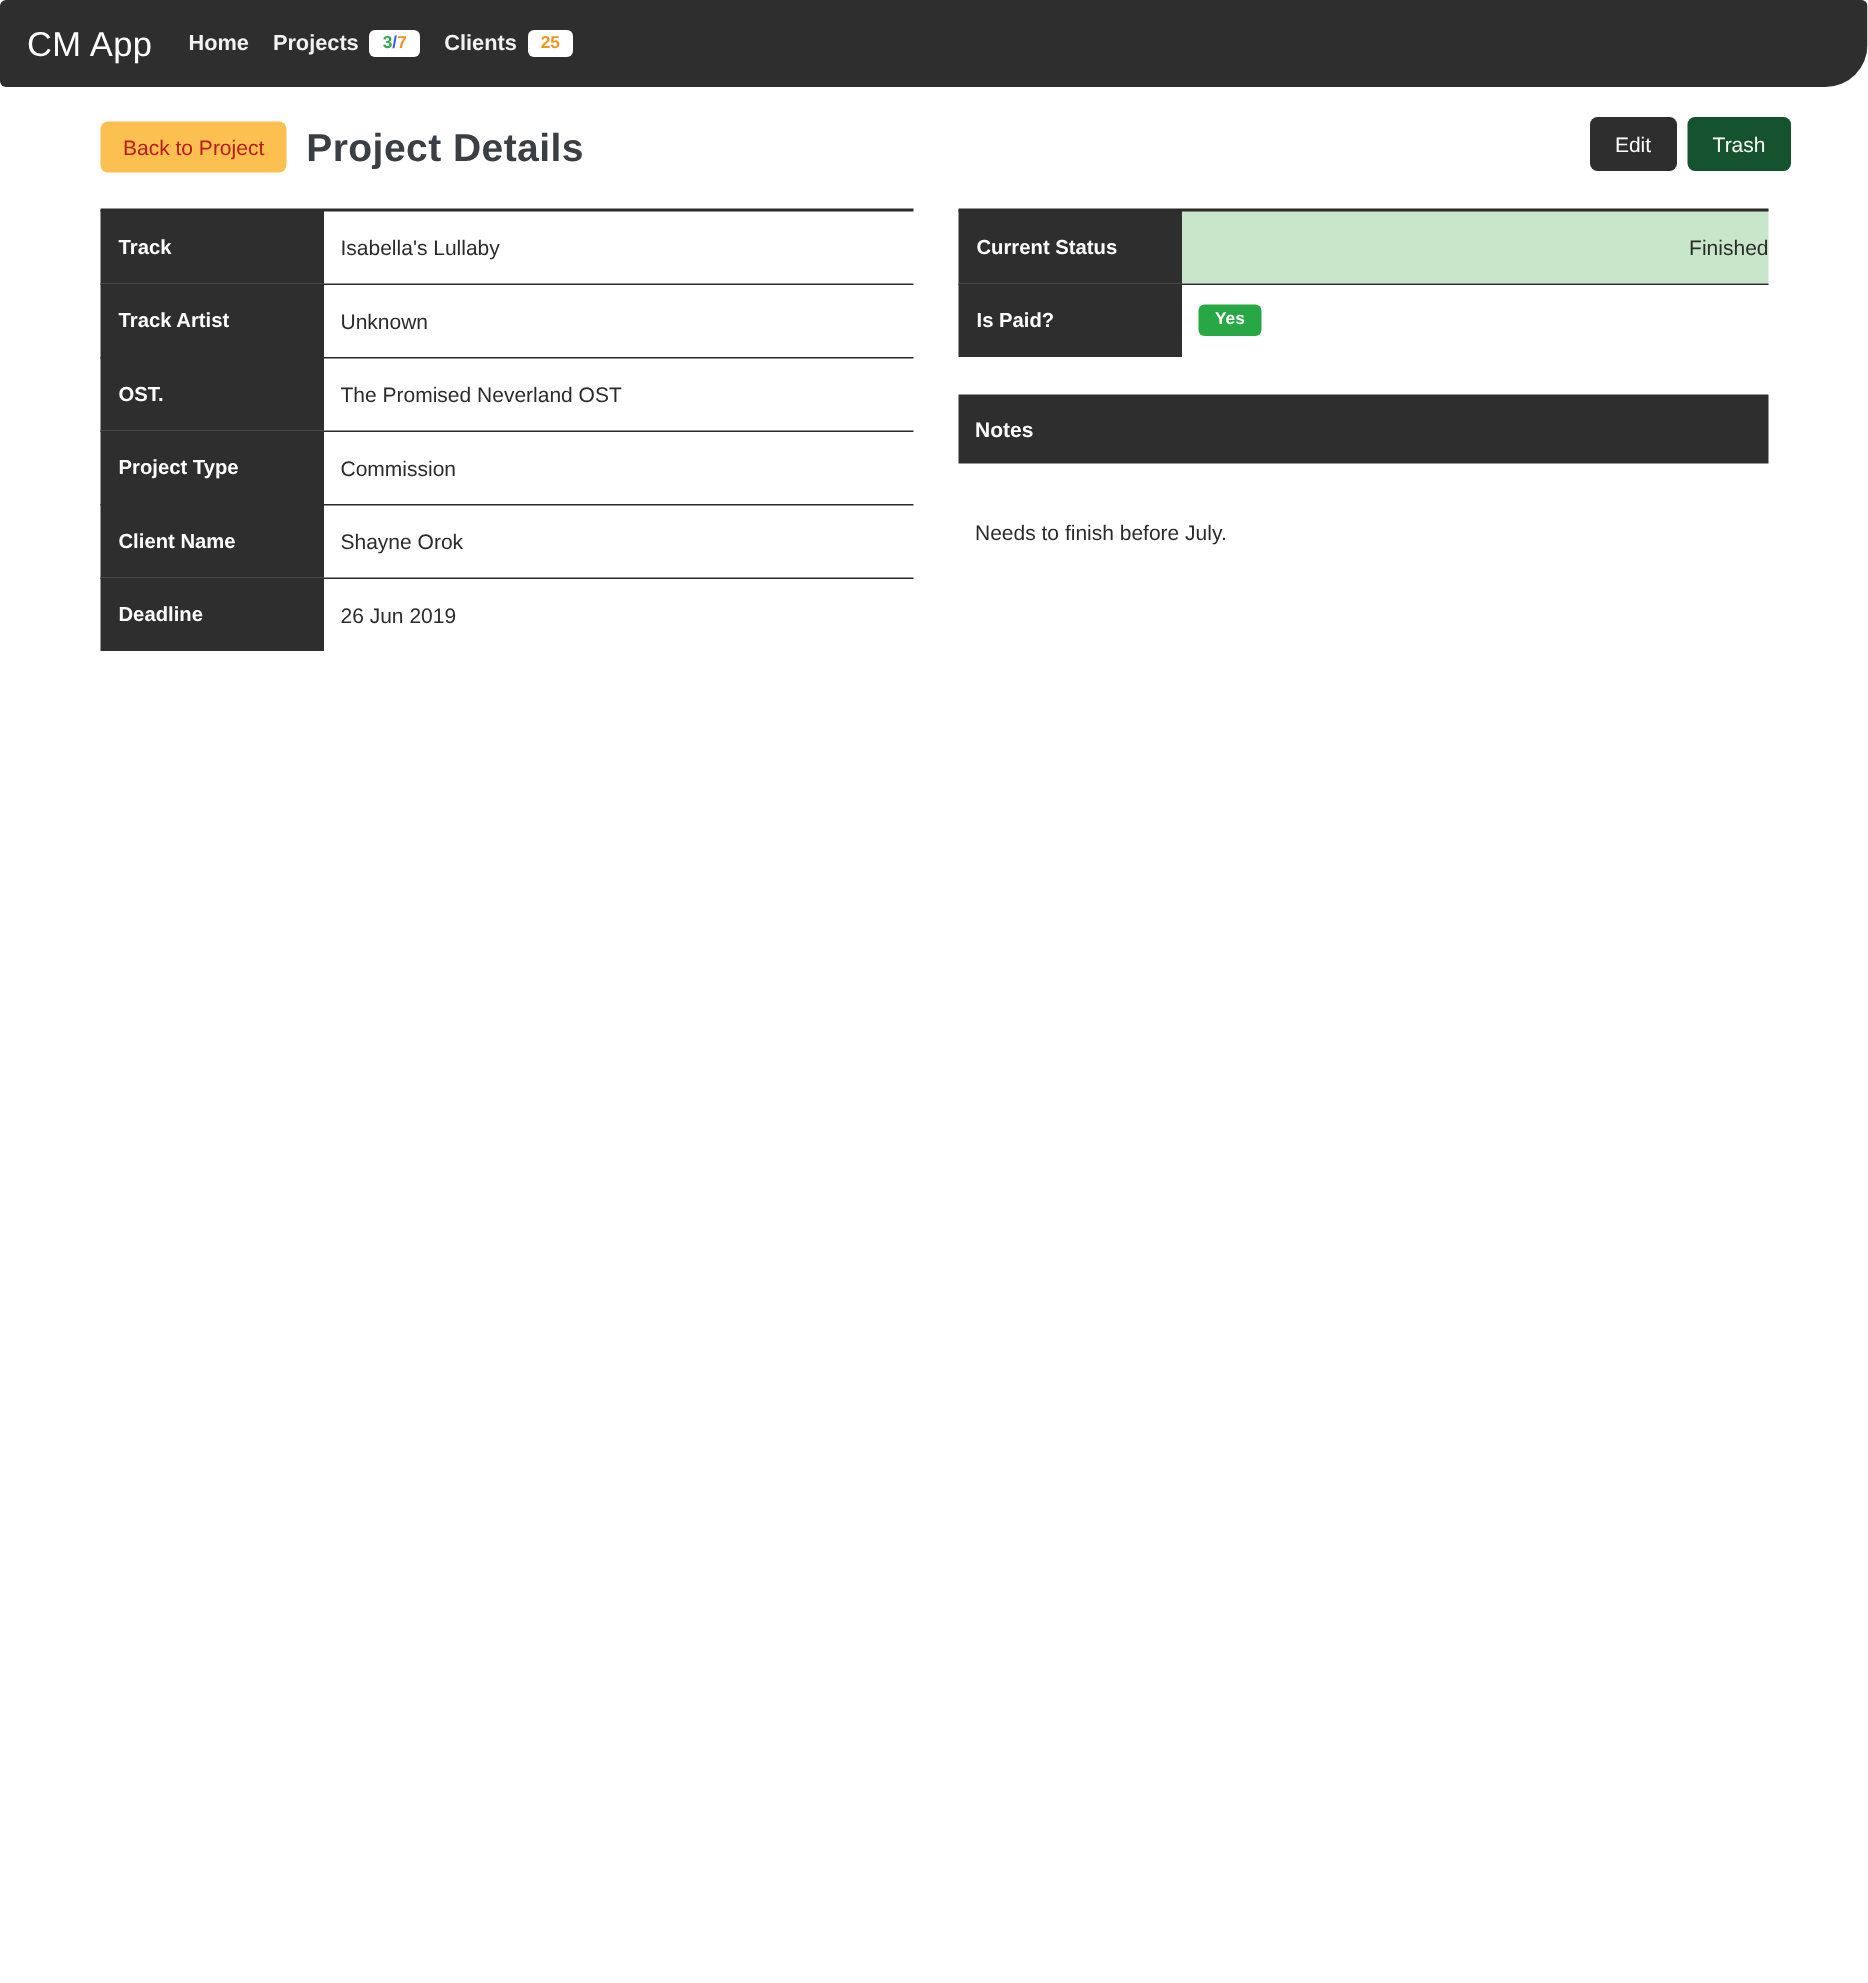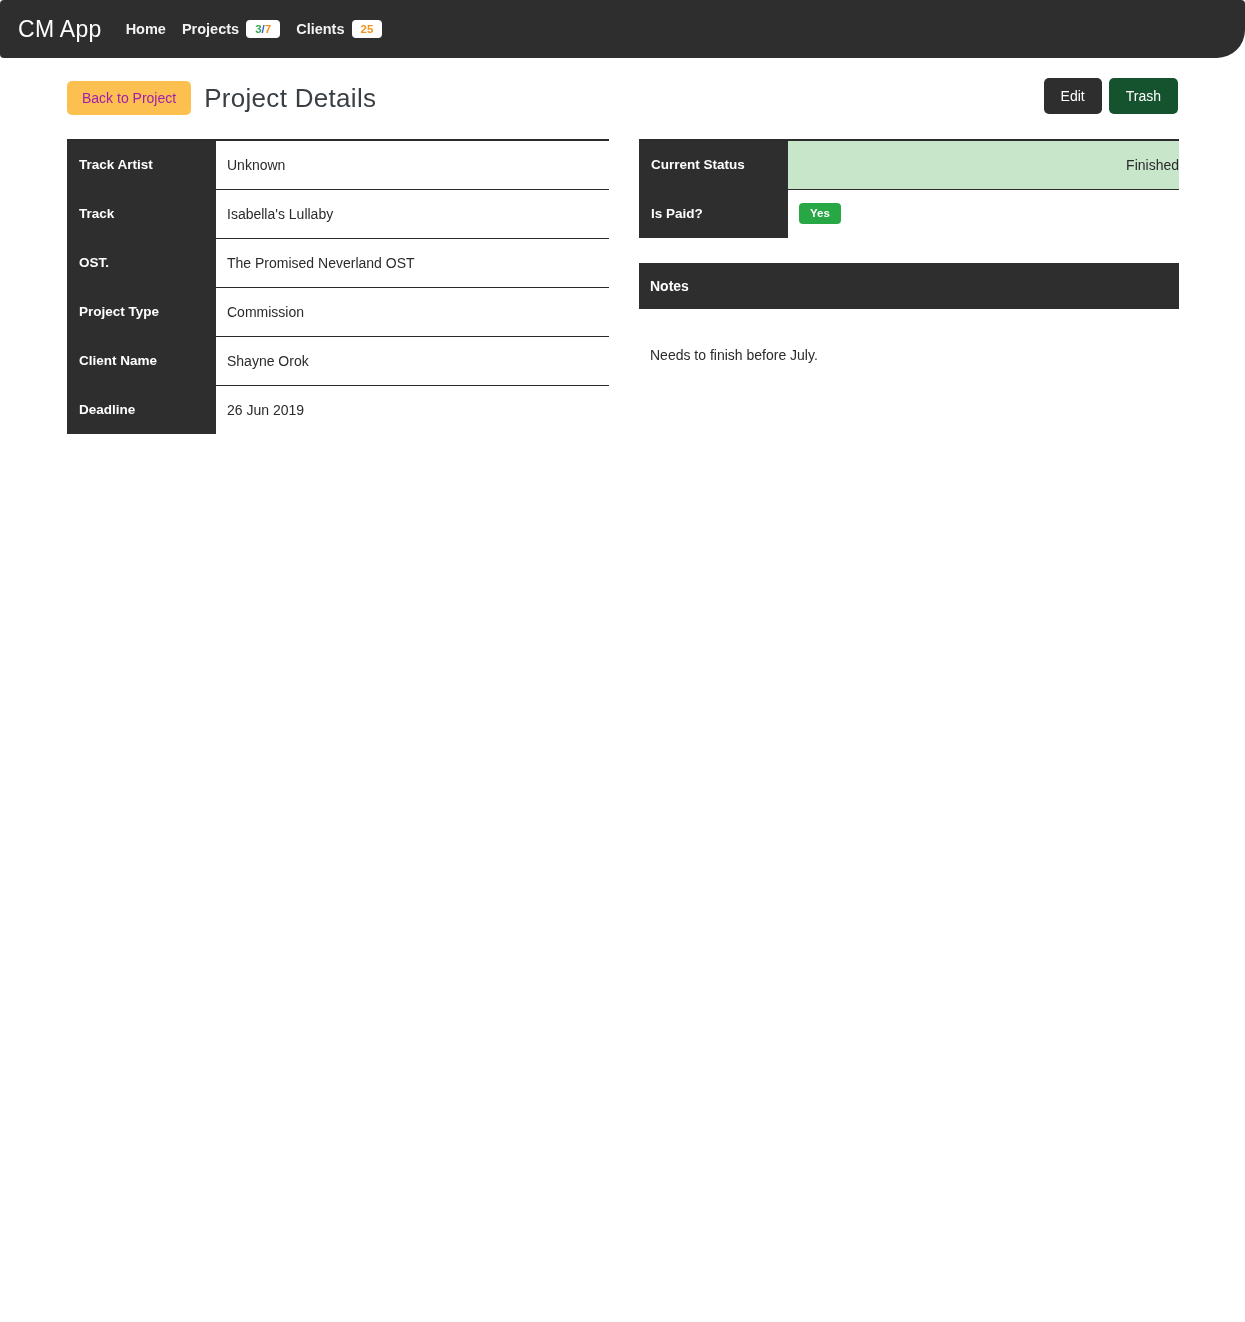--- a/index.html
+++ b/index.html
@@ -69,37 +69,37 @@
     align-items: center;
     justify-content: center;
     border: none;
     border-radius: 5px;
     font-family: "Liberation Sans", sans-serif;
     cursor: pointer;
     white-space: nowrap;
   }
   .btn-back {
     background: #fbc04f;
-    color: #a21caf;
+    color: #b91c1c;
     font-size: 14px;
     font-weight: 400;
     padding: 9px 15px;
     margin-right: 13px;
   }
   .page-title {
     font-size: 26px;
-    font-weight: 400;
+    font-weight: 700;
     color: #3a3f44;
     letter-spacing: .3px;
     line-height: 1;
     margin: 0;
   }
   .header-actions {
     position: absolute;
-    right: 67px;
+    right: 51px;
     top: 78px;
     display: flex;
     gap: 7px;
   }
   .btn-edit {
     background: #2e2e2e;
     color: #ffffff;
     font-size: 14px;
     padding: 10px 17px;
   }
@@ -210,26 +210,26 @@
   <button class="btn btn-edit">Edit</button>
   <button class="btn btn-trash">Trash</button>
 </div>
 
 <div class="main">
 
   <div class="col-left">
     <table class="detail">
       <tbody>
         <tr>
+          <th>Track</th>
+          <td>Isabella's Lullaby</td>
+        </tr>
+        <tr>
           <th>Track Artist</th>
           <td>Unknown</td>
-        </tr>
-        <tr>
-          <th>Track</th>
-          <td>Isabella's Lullaby</td>
         </tr>
         <tr>
           <th>OST.</th>
           <td>The Promised Neverland OST</td>
         </tr>
         <tr>
           <th>Project Type</th>
           <td>Commission</td>
         </tr>
         <tr>

